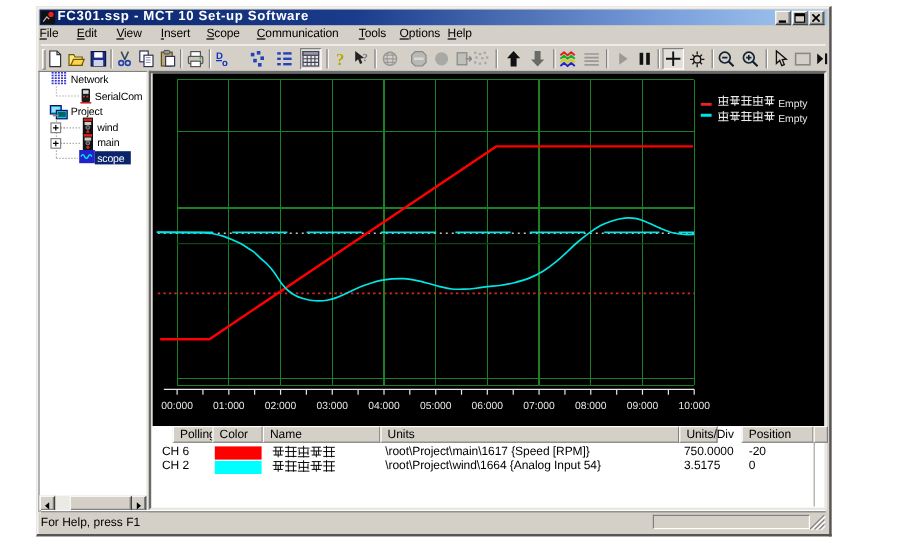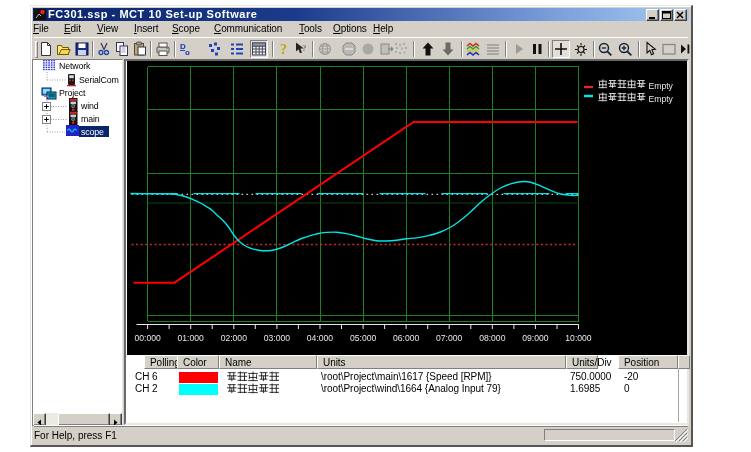--- a/index.html
+++ b/index.html
@@ -430,23 +430,23 @@
               <path d="M42.4,1.768h9.6 M42.4,5.3h9.6 M42.4,9.332h9.6 M45.088,0.5v9.6 M49.312,1.94v8.16" stroke="#000" stroke-width="0.8" fill="none"></path>
             </svg></div>
     <div class="trow" style="left:101px;top:28px"><svg width="56" height="11" viewBox="0 0 56 11">
               <path d="M0.96,1.652h7.68 M0.0,4.82h9.6 M0.96,8.18h7.68 M2.88,1.652v6.5280000000000005 M6.72,1.652v6.5280000000000005 M4.8,4.82v5.28" stroke="#000" stroke-width="0.8" fill="none"></path>
               <path d="M10.6,1.768h9.6 M10.6,5.3h9.6 M10.6,9.332h9.6 M13.288,0.5v9.6 M17.512,1.94v8.16" stroke="#000" stroke-width="0.8" fill="none"></path>
               <path d="M21.2,2.42h9.6 M22.16,6.452h7.68 M21.2,9.62h9.6 M26.0,0.5v9.6 M22.352,3.38v4.8 M29.648,3.38v4.8" stroke="#000" stroke-width="0.8" fill="none"></path>
               <path d="M32.76,1.652h7.68 M31.799999999999997,4.82h9.6 M32.76,8.18h7.68 M34.68,1.652v6.5280000000000005 M38.519999999999996,1.652v6.5280000000000005 M36.599999999999994,4.82v5.28" stroke="#000" stroke-width="0.8" fill="none"></path>
               <path d="M42.4,1.768h9.6 M42.4,5.3h9.6 M42.4,9.332h9.6 M45.088,0.5v9.6 M49.312,1.94v8.16" stroke="#000" stroke-width="0.8" fill="none"></path>
             </svg></div>
     <div class="trow" style="left:195px;top:16px">\root\Project\main\1617 {Speed [RPM]}</div>
-    <div class="trow" style="left:195px;top:28px">\root\Project\wind\1664 {Analog Input 79}</div>
+    <div class="trow" style="left:195px;top:28px">\root\Project\wind\1664 {Analog Input 54}</div>
     <div class="trow" style="left:444px;top:16px">750.0000</div>
-    <div class="trow" style="left:444px;top:28px">1.6985</div>
+    <div class="trow" style="left:444px;top:28px">3.5175</div>
     <div class="trow" style="left:498px;top:16px">-20</div>
     <div class="trow" style="left:498px;top:28px">0</div>
    </div>
   </div>
  </div>
  <div id="status">
   <span style="position:absolute;left:0px;top:3px">For Help, press F1</span>
   <div id="sfield"></div>
   <svg id="grip" width="13" height="13">
         <path d="M12,4l-8,8M12,8l-4,4M12,0l-12,12" stroke="#808080" stroke-width="1"></path>

